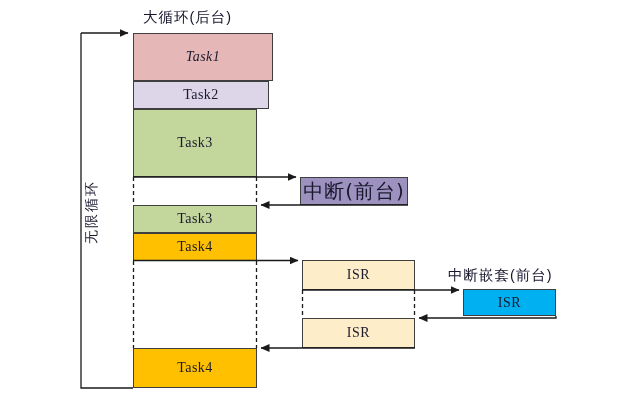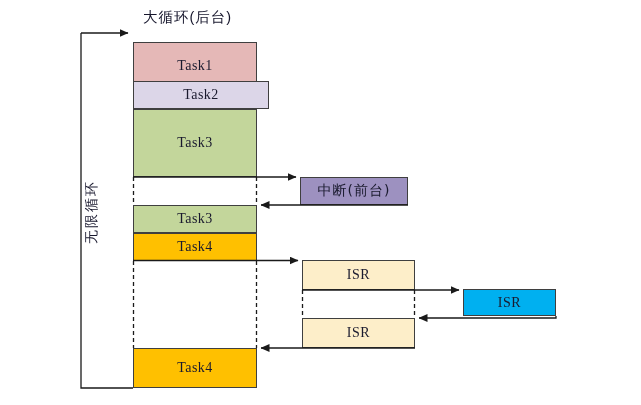--- a/index.html
+++ b/index.html
@@ -29,21 +29,21 @@
     letter-spacing: 0.5px;
   }
   .label {
     position: absolute;
     font-size: 15px;
     color: #15152b;
     white-space: nowrap;
   }
   .cjk {
     font-family: "DejaVu Sans", "Liberation Sans", sans-serif;
-    font-size: 14px;
+    font-size: 20px;
     letter-spacing: 1px;
   }
   .cjk-label {
     font-family: Liberation Sans, sans-serif;
     font-size: 14.5px;
     letter-spacing: 1px;
     color: #15152b;
   }
   .vlabel {
     position: absolute;
@@ -64,24 +64,25 @@
     pointer-events: none;
   }
 </style>
 </head>
 <body>
 
 <div id="canvas">
 
   <div class="label cjk-label" style="left:143px; top:8px;">大循环(后台)</div>
 
+  <div class="label cjk-label" style="left:448px; top:266px;">中断嵌套(前台)</div>
 
   <div class="vlabel" style="left:52px; top:203px; width:80px; text-align:center;">无限循环</div>
 
-  <div class="box" style="left:133px; top:42px; width:124px; height:48px; background:#e5b8b7;">
+  <div class="box" style="left:133px; top:33px; width:140px; height:48px; background:#e5b8b7;font-style:italic;">
     <span>Task1</span>
   </div>
 
   <div class="box" style="left:133px; top:81px; width:136px; height:28px; background:#dcd6e8;">
     <span>Task2</span>
   </div>
 
   <div class="box" style="left:133px; top:109px; width:124px; height:68px; background:#c3d69b;">
     <span>Task3</span>
   </div>

